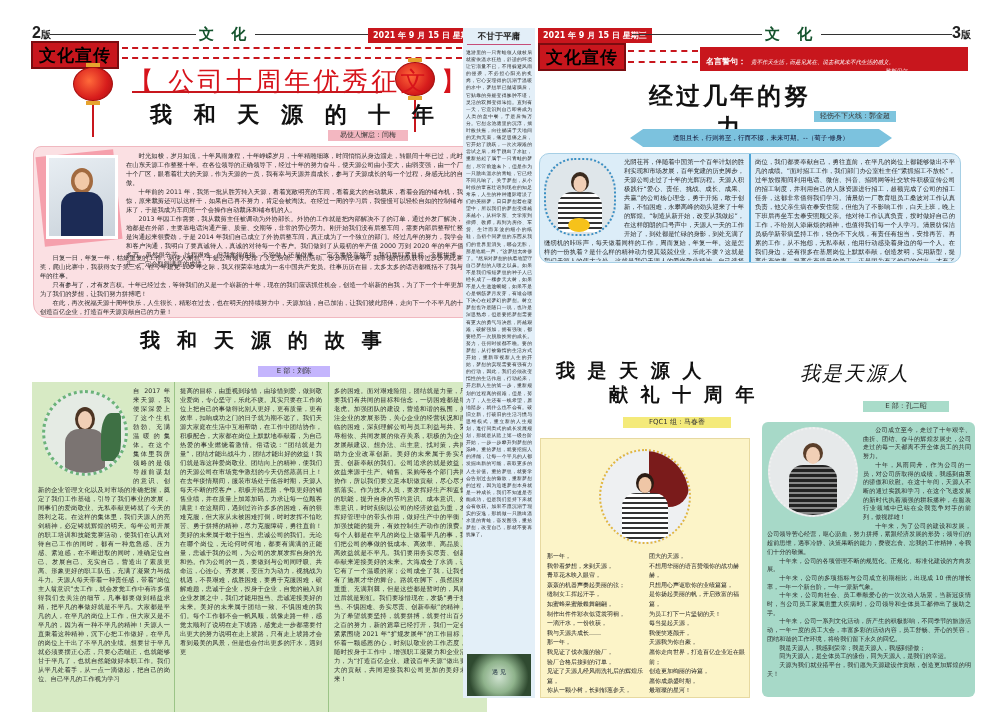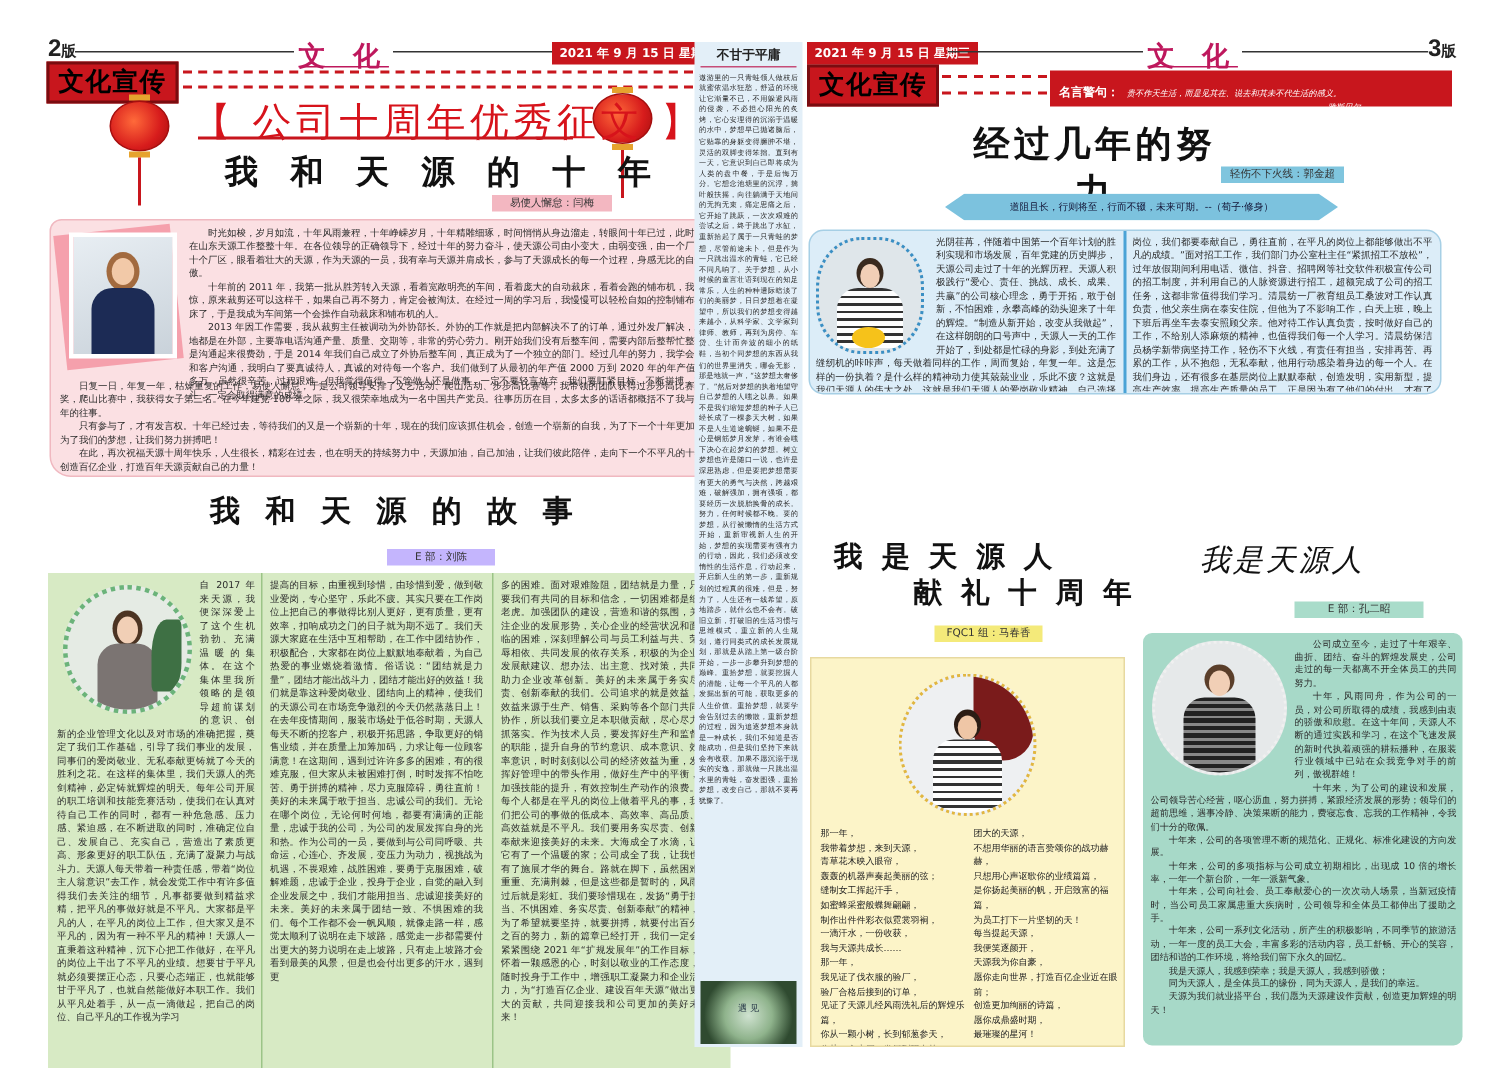--- a/index.html
+++ b/index.html
@@ -2,21 +2,21 @@
 <html><head>
 <meta charset="utf-8">
 <style>
 *{margin:0;padding:0;box-sizing:border-box;}
 html,body{width:1000px;height:722px;overflow:hidden;background:#fff;}
 body{position:relative;font-family:"DejaVu Sans","Liberation Sans",sans-serif;color:#222;}
 .abs{position:absolute;}
 .pg-num{font-weight:bold;font-size:16px;font-family:"Liberation Sans",sans-serif;}
 .pg-num small{font-size:10px;}
 .hline{height:1px;background:#333;}
-.sec-word{color:#be185d;font-weight:bold;font-size:18px;letter-spacing:6px;background:#fff;padding:0 3px;font-family:"DejaVu Serif",serif;text-decoration:underline;}
+.sec-word{color:#14532d;font-weight:bold;font-size:15px;letter-spacing:6px;background:#fff;padding:0 3px;font-family:"DejaVu Serif",serif;}
 .date-box{background:#c8161d;color:#fff;font-size:8px;font-weight:bold;padding:2px 5px;white-space:nowrap;}
 .brand{background:#c8161d;color:#000000;font-weight:bold;font-size:17px;text-align:center;border:2px solid #7a0c10;line-height:24px;letter-spacing:1px;}
 .dash{border-top:2px dashed #c8161d;}
 .lantern{width:40px;}
 .lantern .body{width:40px;height:34px;border-radius:50%;background:radial-gradient(circle at 40% 40%,#ff6a3a,#d71c1c 60%,#a40e0e);border:1px solid #a50f0f;}
 .lantern .cap{width:14px;height:4px;background:#e6a32e;margin:0 auto;}
 .lantern .str{width:2px;height:32px;background:#c8161d;margin:0 auto;}
 .title-red{color:#d7131b;font-weight:normal;font-size:26px;letter-spacing:3px;text-align:right;white-space:nowrap;}
 .title-black{font-weight:bold;font-size:22px;letter-spacing:7px;text-align:center;white-space:nowrap;color:#111;}
 .byline{font-size:7px;text-align:center;line-height:11px;color:#333;}
@@ -133,21 +133,21 @@
   <div class="abs txt" style="left:4px;top:3px;width:200px;height:104px;overflow:hidden;">
     <div style="float:left;width:80px;height:80px;"></div>
     <span>光阴荏苒，伴随着中国第一个百年计划的胜利实现和市场发展，百年党建的历史脚步，天源公司走过了十年的光辉历程。天源人积极践行“爱心、责任、挑战、成长、成果、共赢”的公司核心理念，勇于开拓，敢于创新，不怕困难，永攀高峰的劲头迎来了十年的辉煌。“制造从新开始，改变从我做起”，在这样朗朗的口号声中，天源人一天的工作开始了，到处都是忙碌的身影，到处充满了缝纫机的咔咔声，每天做着同样的工作，周而复始，年复一年。这是怎样的一份执着？是什么样的精神动力使其兢兢业业，乐此不疲？这就是我们天源人的伟大之处，这就是我们天源人的爱岗敬业精神，自己选择的工作就要热爱，就要敬业，就要干好它。是啊，在平凡普通的岗位上，我们虽然只是沧海一粟，是渺小的一员，但正是你我爱岗敬业的实际行动成为了我们公司发展壮大的坚实基础。不爱岗就会没岗，不敬业就会失业！对我们而言，爱岗敬业，就是要满怀热情的投身工作；爱岗敬业，就是要脱脱业业的做好本职，正如清晨纺二厂王香菊坚泰山之感，通过和挑山工的对比，“我们还有什么理由不努力！不管是再平凡的</span>
   </div>
   <div class="col-divider" style="left:209px;top:0;height:110px;background:#4aa3d6;width:2px;"></div>
   <div class="abs txt" style="left:215px;top:3px;width:200px;height:104px;overflow:hidden;">岗位，我们都要奉献自己，勇往直前，在平凡的岗位上都能够做出不平凡的成绩。”面对招工工作，我们部门办公室杜主任“紧抓招工不放松”，过年放假期间利用电话、微信、抖音、招聘网等社交软件积极宣传公司的招工制度，并利用自己的人脉资源进行招工，超额完成了公司的招工任务，这都非常值得我们学习。清晨纺一厂教育组员工桑波对工作认真负责，他父亲生病在泰安住院，但他为了不影响工作，白天上班，晚上下班后再坐车去泰安照顾父亲。他对待工作认真负责，按时做好自己的工作，不给别人添麻烦的精神，也值得我们每一个人学习。清晨纺保洁员杨学新带病坚持工作，轻伤不下火线，有责任有担当，安排再苦、再累的工作，从不抱怨，无私奉献，他用行动感染着身边的每一个人。在我们身边，还有很多在基层岗位上默默奉献，创造发明，实用新型，提高生产效率，提高生产质量的员工，正是因为有了他们的付出，才有了我们欣欣向荣的发展前景。一个人的智慧可能是平凡，那么无数个平凡就汇聚成伟大，无数个普通就集聚成就非常，无数个平淡就会凝聚成辉煌，我们天源公司就一定能乘风破浪终有时，直挂云帆济沧海！十年春春秋，风华正茂，十年砥砺耘，硕果累累，值此公司十周年之际，最后祝愿公司在未来的日子里越走越好，越走越顺，越走越辉煌！</div>
 </div>
 
 <div class="abs" style="left:556px;top:358px;font-weight:bold;font-size:19px;letter-spacing:3px;color:#111;">我 是 天 源 人</div>
 <div class="abs" style="left:585px;top:382px;font-weight:bold;font-size:19px;letter-spacing:3px;color:#111;margin-left:24px;">献 礼 十 周 年</div>
-<div class="abs byline" style="left:623px;top:417px;width:72px;background:#f4ea7a;">FQC1 组：马春香</div>
+<div class="abs byline" style="left:623px;top:417px;width:108px;background:#f4ea7a;">FQC1 组：马春香</div>
 
 <div class="pbox" style="left:540px;top:438px;width:210px;height:260px;background:#fcf4c8;border:1px solid #e7d9a0;">
   <div class="abs photo" style="left:58px;top:10px;width:92px;height:95px;border-radius:50%;border:2px dotted #e1b640;background:#eef0f2;">
     <div class="abs" style="right:0;top:0;width:40px;height:56px;background:#7a1b1b;border-radius:0 0 20px 20px;"></div>
     <div class="person" style="top:22px;width:18px;height:20px;border-radius:50%;background:#2b1c14;"></div>
     <div class="person" style="top:26px;width:13px;height:16px;border-radius:50%;background:#efc6a6;"></div>
     <div class="person" style="top:42px;width:46px;height:54px;border-radius:14px 14px 0 0;background:repeating-linear-gradient(0deg,#fff 0 3px,#333 3px 5px);"></div>
   </div>
   <div class="abs" style="left:6px;top:112px;width:96px;font-size:6px;line-height:9.6px;">
     <div>那一年，</div>

